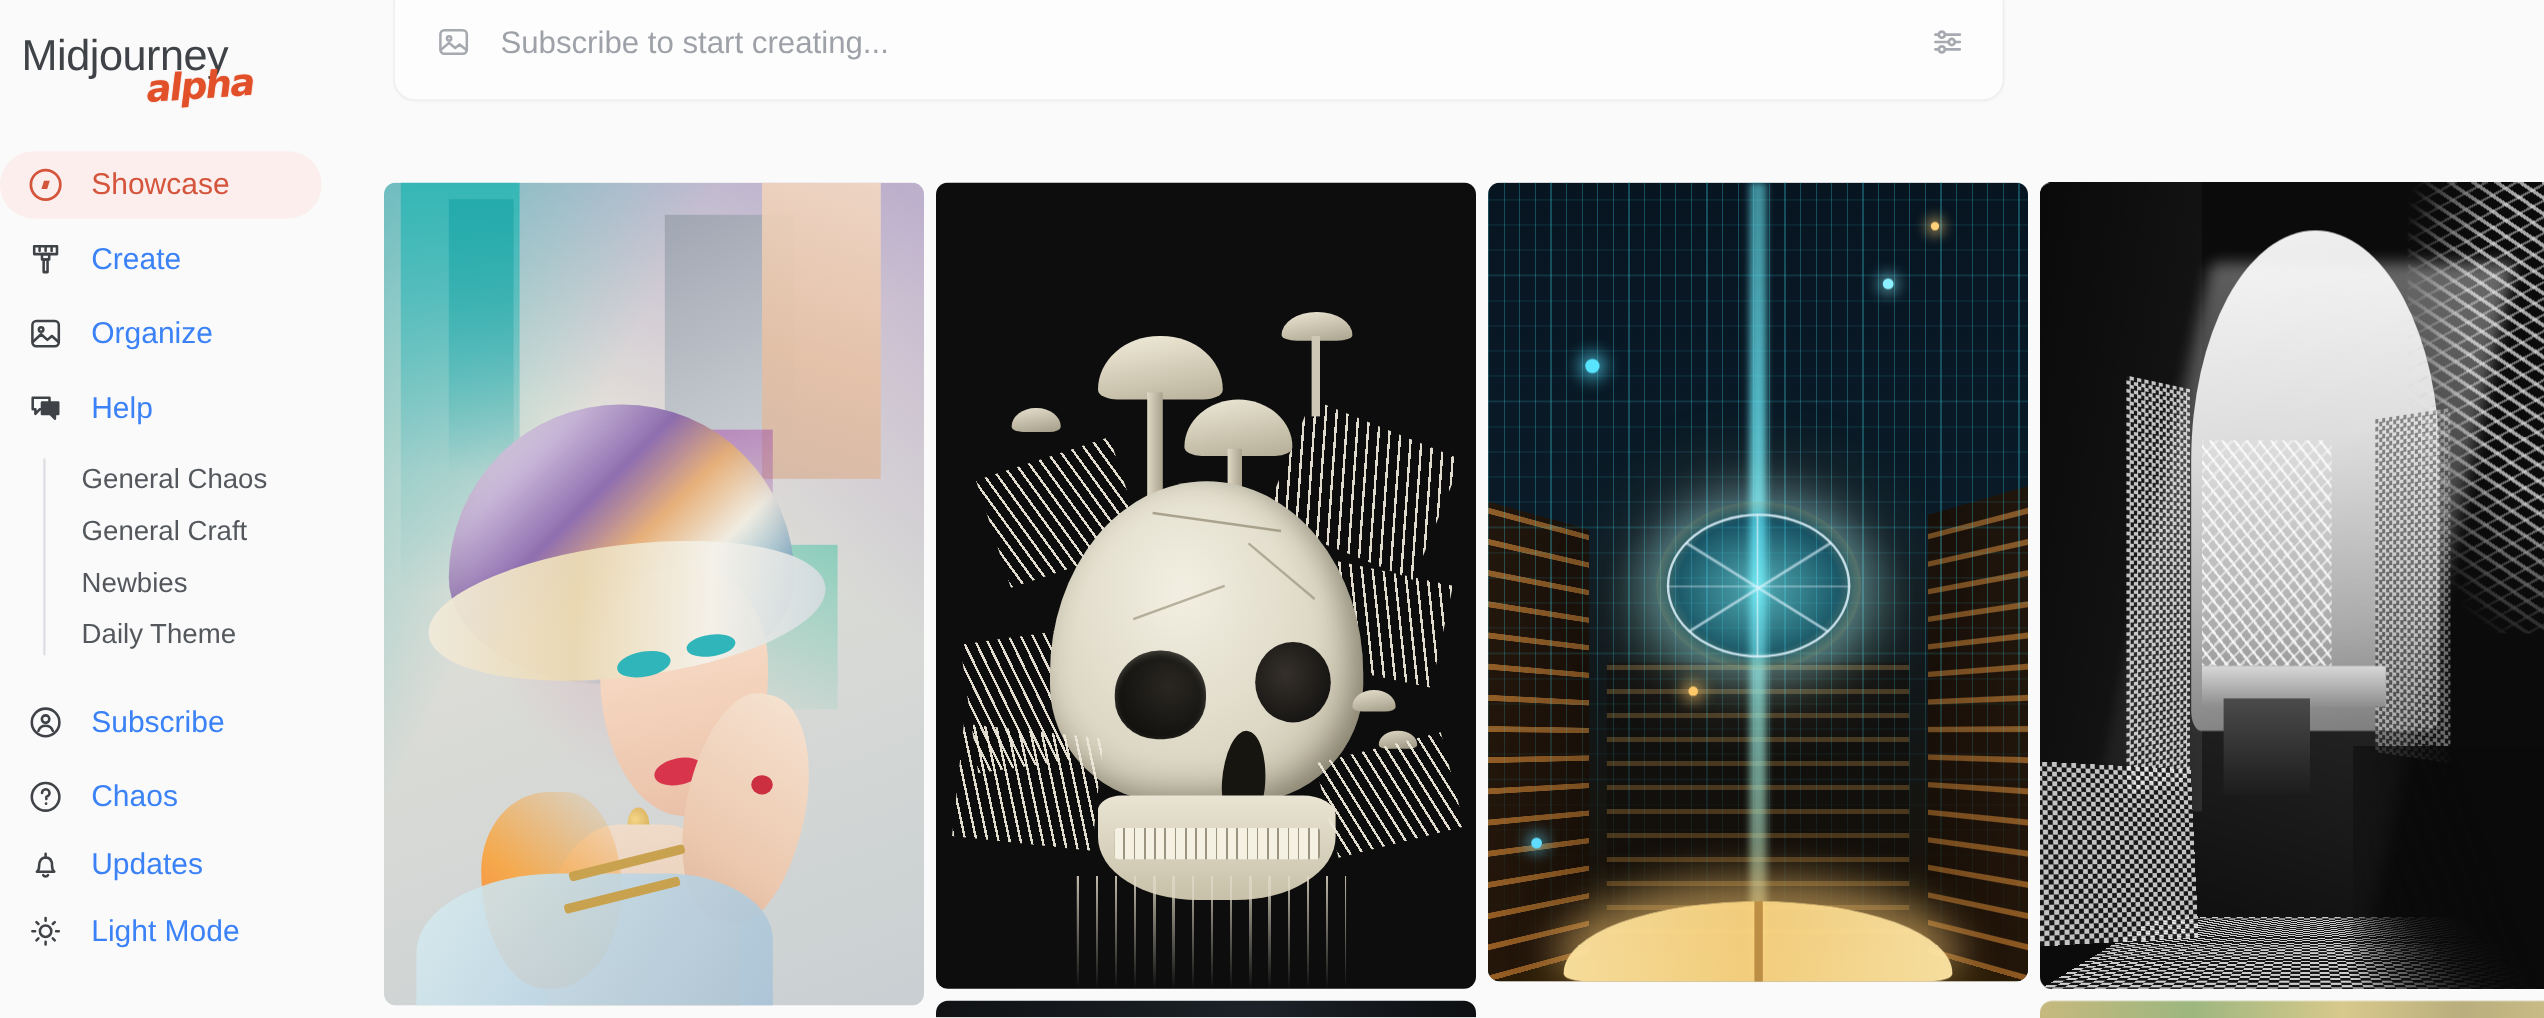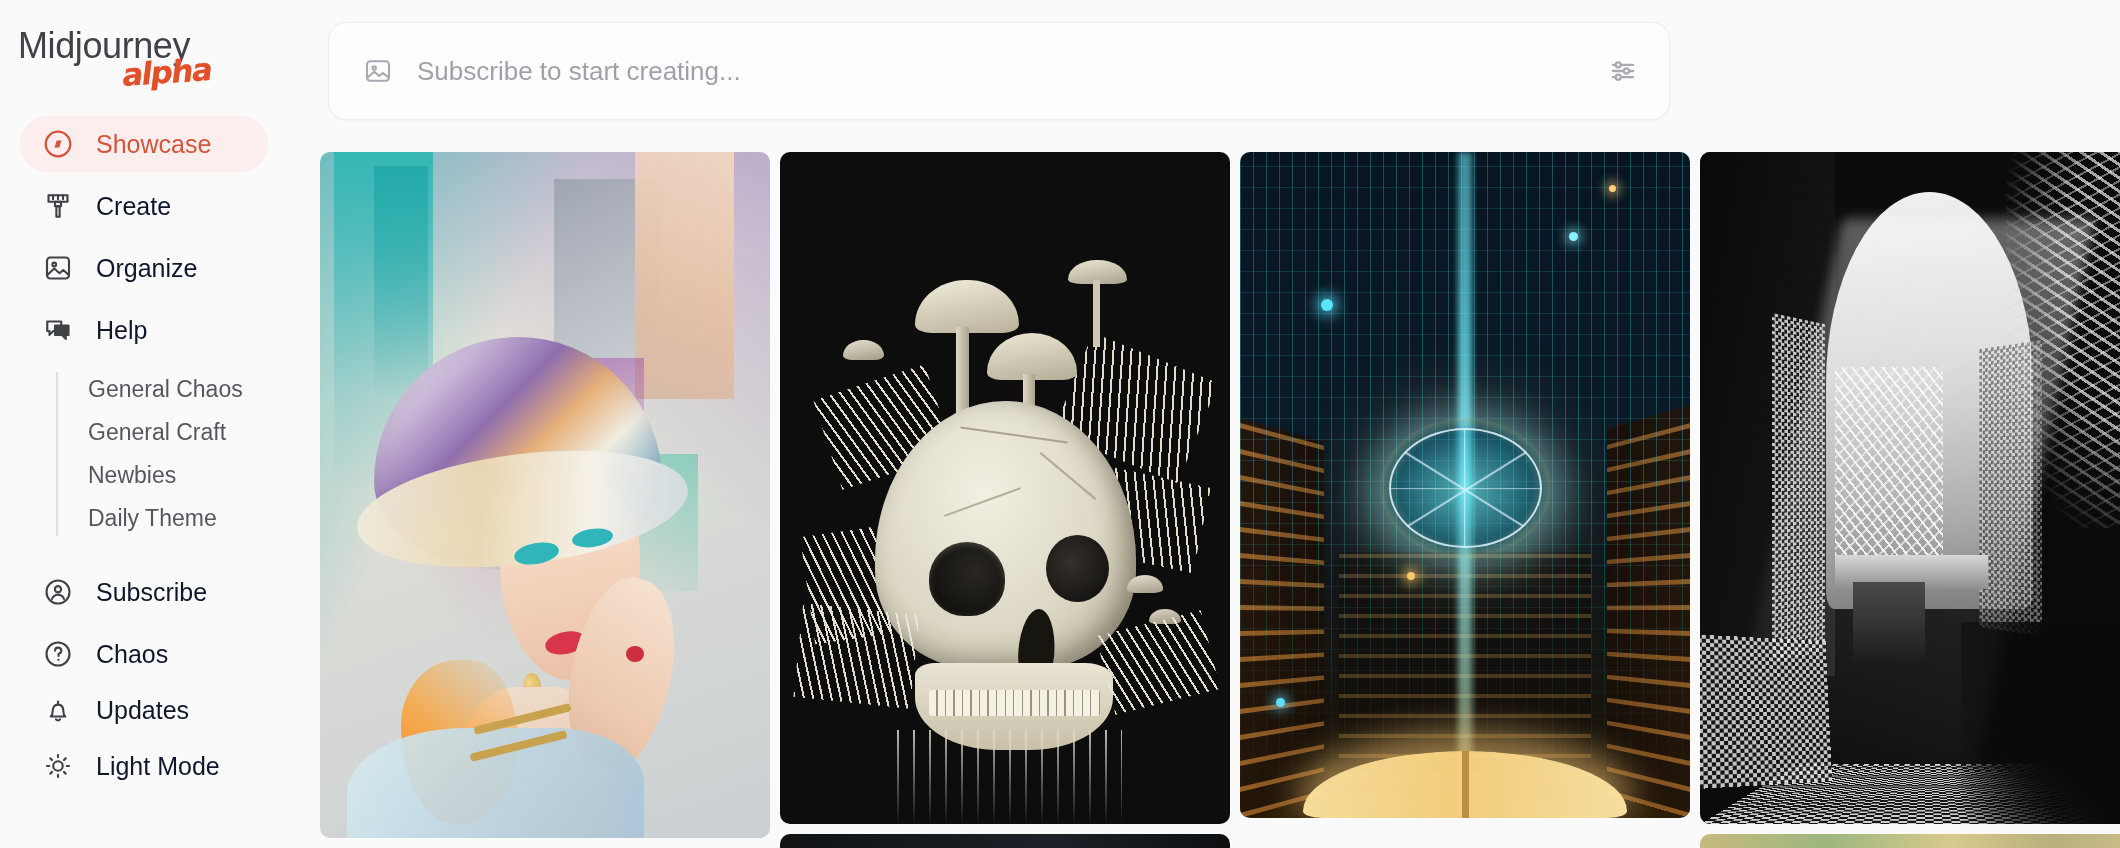--- a/index.html
+++ b/index.html
@@ -50,32 +50,32 @@
     font-size: 31px;
     font-style: italic;
     font-weight: 700;
     color: #e2502a;
     font-family: "DejaVu Sans", sans-serif;
     letter-spacing: -1.5px;
     transform: rotate(-4deg);
     text-shadow: 0 0 1px rgba(226,80,42,0.6);
   }
 
-  .nav { margin-top: 14px; padding-left: 20px; }
+  .nav { margin-top: 24px; }
 
   .nav-item {
     display: flex;
     align-items: center;
     gap: 22px;
     height: 56px;
     padding-left: 22px;
     margin-right: 32px;
     border-radius: 28px;
     cursor: pointer;
-    color: #0f172a;
+    color: #3b82f6;
     font-size: 25px;
     font-weight: 400;
   }
   .nav-item .ico {
     width: 32px; height: 32px;
     display: flex; align-items: center; justify-content: center;
     flex: 0 0 32px;
   }
   .nav-item .ico svg { display: block; }
   .nav-item.active {
@@ -118,21 +118,21 @@
     height: 848px;
     position: relative;
     overflow: hidden;
     background: #fafafb;
   }
 
   .topbar {
     height: 120px;
     padding: 0 0 0 0;
     display: flex;
-    align-items: flex-end;
+    align-items: flex-start;
     position: relative;
   }
 
   .searchbar {
     margin-left: 28px;
     margin-top: -14px;
     width: 1342px;
     height: 98px;
     background: #fdfdfd;
     border: 1px solid #eceded;

